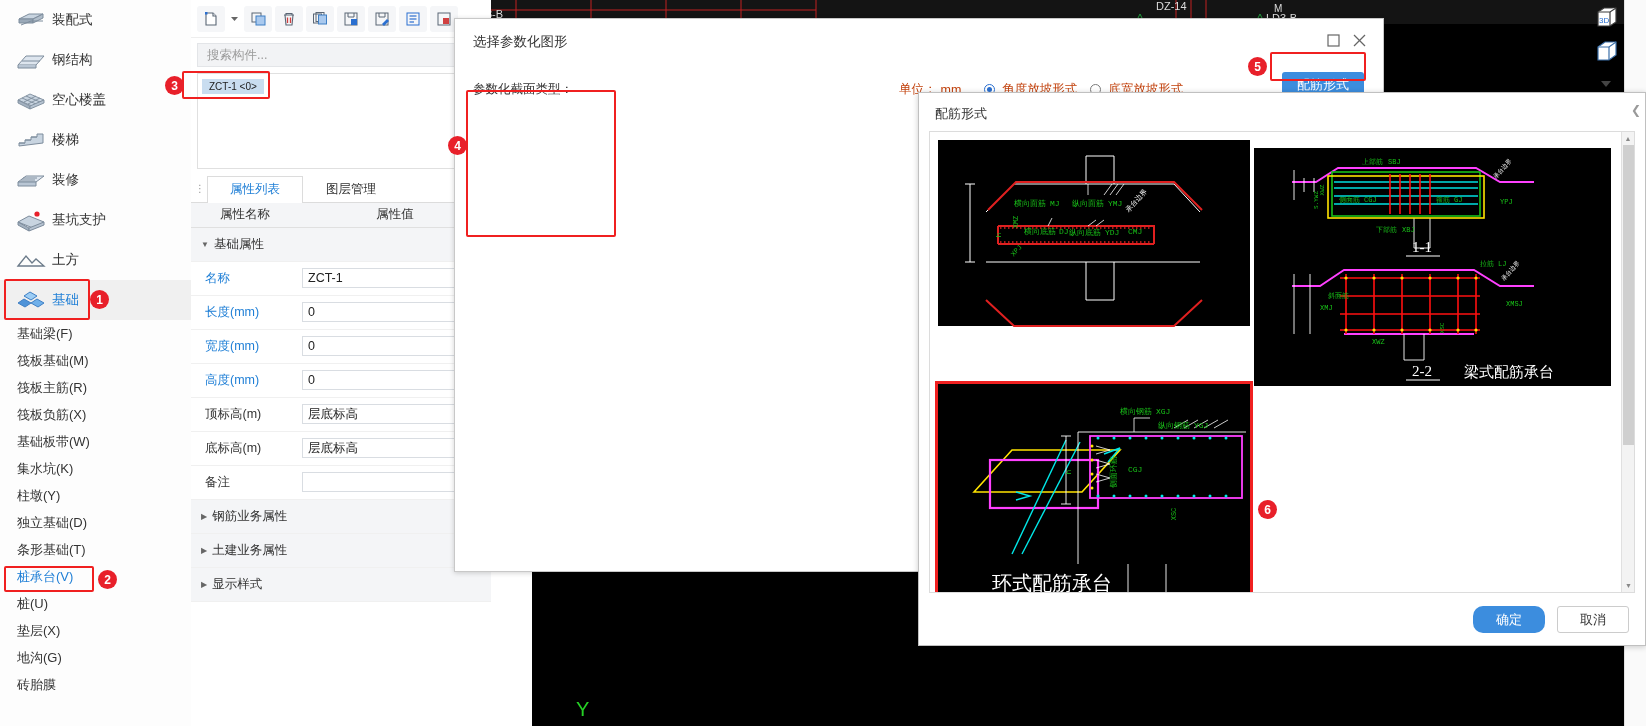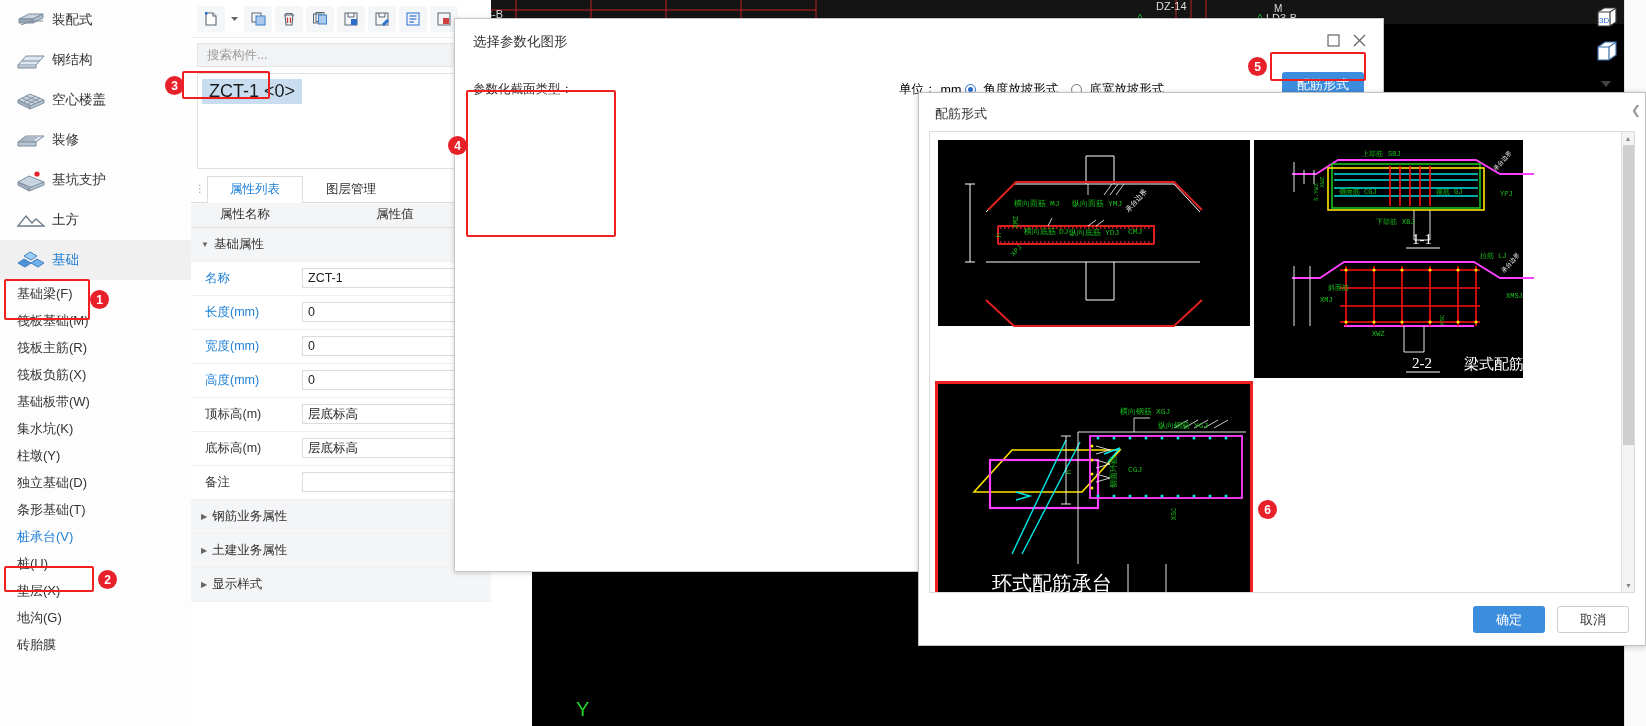--- a/index.html
+++ b/index.html
@@ -47,21 +47,21 @@
   .tbtn {
     width: 28px; height: 26px; border-radius: 3px; background: #f5f6f8;
     display: flex; align-items: center; justify-content: center; position: relative;
   }
   .tbtn.narrow { width: 13px; background: transparent;}
   .search-box {
     margin: 5px 6px 0 6px; height: 24px; background: #f2f3f5; border: 1px solid #e3e5e8;
     display: flex; align-items: center; padding-left: 9px; color: #9b9b9b; font-size: 12.5px;
   }
   .comp-list { margin: 6px 6px 0 6px; height: 96px; border: 1px solid #e0e0e0; background: #fff; position: relative;}
-  .comp-item { display:inline-block; margin: 5px 0 0 4px; padding: 2px 7px; background: #c9ddf0; color:#1b1b1b; font-size: 18px;}
+  .comp-item { display:inline-block; margin: 5px 0 0 4px; padding: 2px 7px; background: #c9ddf0; color:#1b1b1b; font-size: 10px;}
   .tabs-row { display: flex; align-items: center; height: 28px; margin-top: 6px; border-bottom: 1px solid #dcdcdc; padding-left: 4px; }
   .grip { width: 12px; color: #999; font-size: 10px; letter-spacing:1px; line-height: 7px; }
   .ptab { padding: 4px 22px 5px; font-size: 12.5px; color: #333; border: 1px solid transparent; border-bottom: none; position: relative; top:1px;}
   .ptab.on { color: #1f7fd6; background: #fff; border-color: #dcdcdc; }
   .ptbl { width: 100%; border-collapse: collapse; font-size: 12.5px; }
   .ptbl th { background: #f4f5f7; font-weight: normal; color: #333; height: 24px; border-bottom: 1px solid #e0e0e0; }
   .ptbl td { height: 24px; border-bottom: 1px solid #f0f0f0; padding: 8px 4px; }
   .grp-row td { background: #f4f5f7; color:#333; padding-left: 10px; }
   .tri { display:inline-block; font-size: 8px; color:#666; margin-right: 5px; vertical-align: 1px;}
   .pname { width: 104px; padding-left: 14px !important; color: #333;}
@@ -78,21 +78,21 @@
   .far-right { position:absolute; right:0; top:0; width:22px; height:726px; background:#fafafa; border-left:1px solid #e2e2e2;}
 
   
   .dialog {
     position: absolute; left: 454px; top: 18px; width: 930px; height: 554px;
     background: #ffffff; border: 1px solid #c8c8c8; box-shadow: 0 1px 5px rgba(0,0,0,.18);
   }
   .dlg-title { position:absolute; left: 18px; top: 14px; font-size: 13.5px; color: #333; }
   .dlg-ctl { position: absolute; top: 10px; display:flex; align-items:center; justify-content:center; width: 26px; height: 22px; color: #666; }
   .dlg-sub { position: absolute; left: 18px; top: 62px; font-size: 12.5px; color: #333; }
-  .unit-row { position: absolute; left: 444px; top: 62px; display:flex; align-items:center; font-size: 12.5px; color:#000000; gap: 4px;}
+  .unit-row { position: absolute; left: 444px; top: 62px; display:flex; align-items:center; font-size: 12.5px; color:#c2410c; gap: 4px;}
   .radio { width: 11px; height: 11px; border-radius: 50%; border: 1px solid #7a7a7a; display:inline-block; position: relative; background:#fff; margin-right:3px;}
   .radio.on { border-color:#2a6fd0; }
   .radio.on:after { content:''; position:absolute; left:2px; top:2px; width:5px; height:5px; border-radius:50%; background:#2a6fd0; }
   .blue-btn {
     background: #3c8dde; color: #fff; border: none; border-radius: 3px;
     font-size: 13px; font-family: "Liberation Sans", sans-serif;
     display:flex;align-items:center;justify-content:center;
   }
 
   
@@ -111,21 +111,21 @@
   .sub-dialog {
     position: absolute; left: 918px; top: 92px; width: 728px; height: 554px;
     background: #ffffff; border: 1px solid #c0c0c0; box-shadow: 0 1px 6px rgba(0,0,0,.2);
   }
   .sd-title { position:absolute; left: 16px; top: 12px; font-size: 13px; color: #333; }
   .sd-body { position: absolute; left: 10px; top: 38px; right: 10px; bottom: 52px; border: 1px solid #dcdcdc; background:#fff; overflow:hidden;}
   .sd-scroll { position:absolute; right:0; top:0; width: 13px; bottom:0; background: #f3f3f3; border-left:1px solid #e0e0e0;}
   .sd-arrow { height:13px; display:flex;align-items:center;justify-content:center;font-size:7px;color:#888;}
   .rf-cell { position:absolute; background:#000; }
   .sd-footer { position:absolute; right: 16px; bottom: 12px; display:flex; gap: 12px; }
-  .btn-ok { width: 72px; height: 27px; background:#3c8dde; color:#fff; border:none; border-radius:3px; font-size:13px; font-family:"Liberation Sans",sans-serif;}
+  .btn-ok { width: 72px; height: 27px; background:#3c8dde; color:#fff; border:none; border-radius:10px; font-size:13px; font-family:"Liberation Sans",sans-serif;}
   .btn-cancel { width: 72px; height: 27px; background:#fff; color:#333; border:1px solid #ccc; border-radius:3px; font-size:13px; font-family:"Liberation Sans",sans-serif;}
   .sd-collapse { position:absolute; right: 4px; top: 10px; color:#999; font-size:12px;}
   .ch { font-family: "DejaVu Sans", "Liberation Sans", sans-serif; }
 </style>
 </head>
 <body>
 
 <div id="root">
 
   <div class="cad-bg">
@@ -236,20 +236,31 @@
           <path d="M4 15 l12 -6 l14 6 l-12 6 z"></path>
           <path d="M8 13 l14 6 M12 11 l14 6 M10 17 l12 -6 M14 19 l12 -6"></path>
           <path d="M4 15 l0 3 l12 6 l0 -3 z" fill="#a3b1c0"></path>
               <path d="M16 21 l0 3 l14 -6 l0 -3 z" fill="#b6c3d1"></path>
             </g>
           </svg>
       </span>
         <span class="cat-label">空心楼盖</span>
     </div>
 
+    <div class="cat-item">
+      <span class="ic">
+        <svg width="34" height="30">
+            <g stroke="#7d8c9c" fill="#c8d4e0" stroke-width="1">
+          <path d="M5 21 l0 -3 l6 0 l0 -3 l6 0 l0 -3 l6 0 l0 -3 l6 0 l0 9 l-24 3 z"></path>
+          <path d="M5 18 l6 0 M11 15 l6 0 M17 12 l6 0"></path>
+            </g>
+          </svg>
+      </span>
+        <span class="cat-label">楼梯</span>
+    </div>
 
     <div class="cat-item">
       <span class="ic">
         <svg width="34" height="30">
             <g stroke="#7d8c9c" fill="#dde5ee" stroke-width="1">
           <path d="M4 17 l8 -6 l18 0 l-8 6 z"></path>
               <path d="M4 17 l18 0 l0 4 l-18 0 z" fill="#b9c6d4"></path>
           <path d="M7 15 l14 0 M9 13 l14 0"></path>
             </g>
           </svg>
@@ -484,21 +495,21 @@
             <line x1="1" y1="1" x2="12" y2="12"></line>
             <line x1="12" y1="1" x2="1" y2="12"></line>
           </g>
         </svg>
     </div>
 
     <div class="dlg-sub">参数化截面类型：</div>
 
     <div class="unit-row">
       <span>单位：</span>
-      <span style="margin-right:0;text-decoration:underline;">mm</span>
+      <span style="margin-right:19px;text-decoration:underline;">mm</span>
       <span class="radio on"></span>
       <span style="margin-right:9px;">角度放坡形式</span>
       <span class="radio"></span>
       <span>底宽放坡形式</span>
     </div>
 
     <button class="blue-btn" style="position:absolute;left:827px;top:53px;width:82px;height:26px;">配筋形式</button>
 
     <div class="shape-grid">
       <div class="sgrid-inner">
@@ -890,21 +901,21 @@
             <line x1="110" y1="86" x2="114" y2="78"></line>
               <line x1="150" y1="86" x2="158" y2="80"></line>
             <line x1="158" y1="86" x2="166" y2="80"></line>
           </g>
           <text x="156" y="208" fill="#ffffff" font-size="21" font-family="DejaVu Sans" text-anchor="middle" class="ch">全部翻起</text>
           <text x="156" y="232" fill="#ffffff" font-size="17" font-family="Liberation Serif" text-anchor="middle">1-1</text>
           <line x1="136" y1="236" x2="176" y2="236" stroke="#fff" stroke-width="1.2"></line>
         </svg>
       </div>
 
-      <div class="rf-cell" style="left:324px;top:8px;width:269px;height:238px;">
+      <div class="rf-cell" style="left:324px;top:16px;width:357px;height:238px;">
         <svg width="320" height="238" viewBox="0 0 320 238">
 
           <g stroke="#ff40ff" stroke-width="1.8" fill="none">
             <path d="M38 34 L62 34 L84 20 L222 20 L246 34 L280 34"></path>
           </g>
           <g stroke="#ffffff" stroke-width="0.9" fill="none">
             <path d="M50 30 L50 44 M60 30 L60 44"></path>
             <path d="M160 70 L160 100 M176 70 L176 100 M160 100 L176 100"></path>
             <path d="M40 22 L40 52"></path>
           </g>

